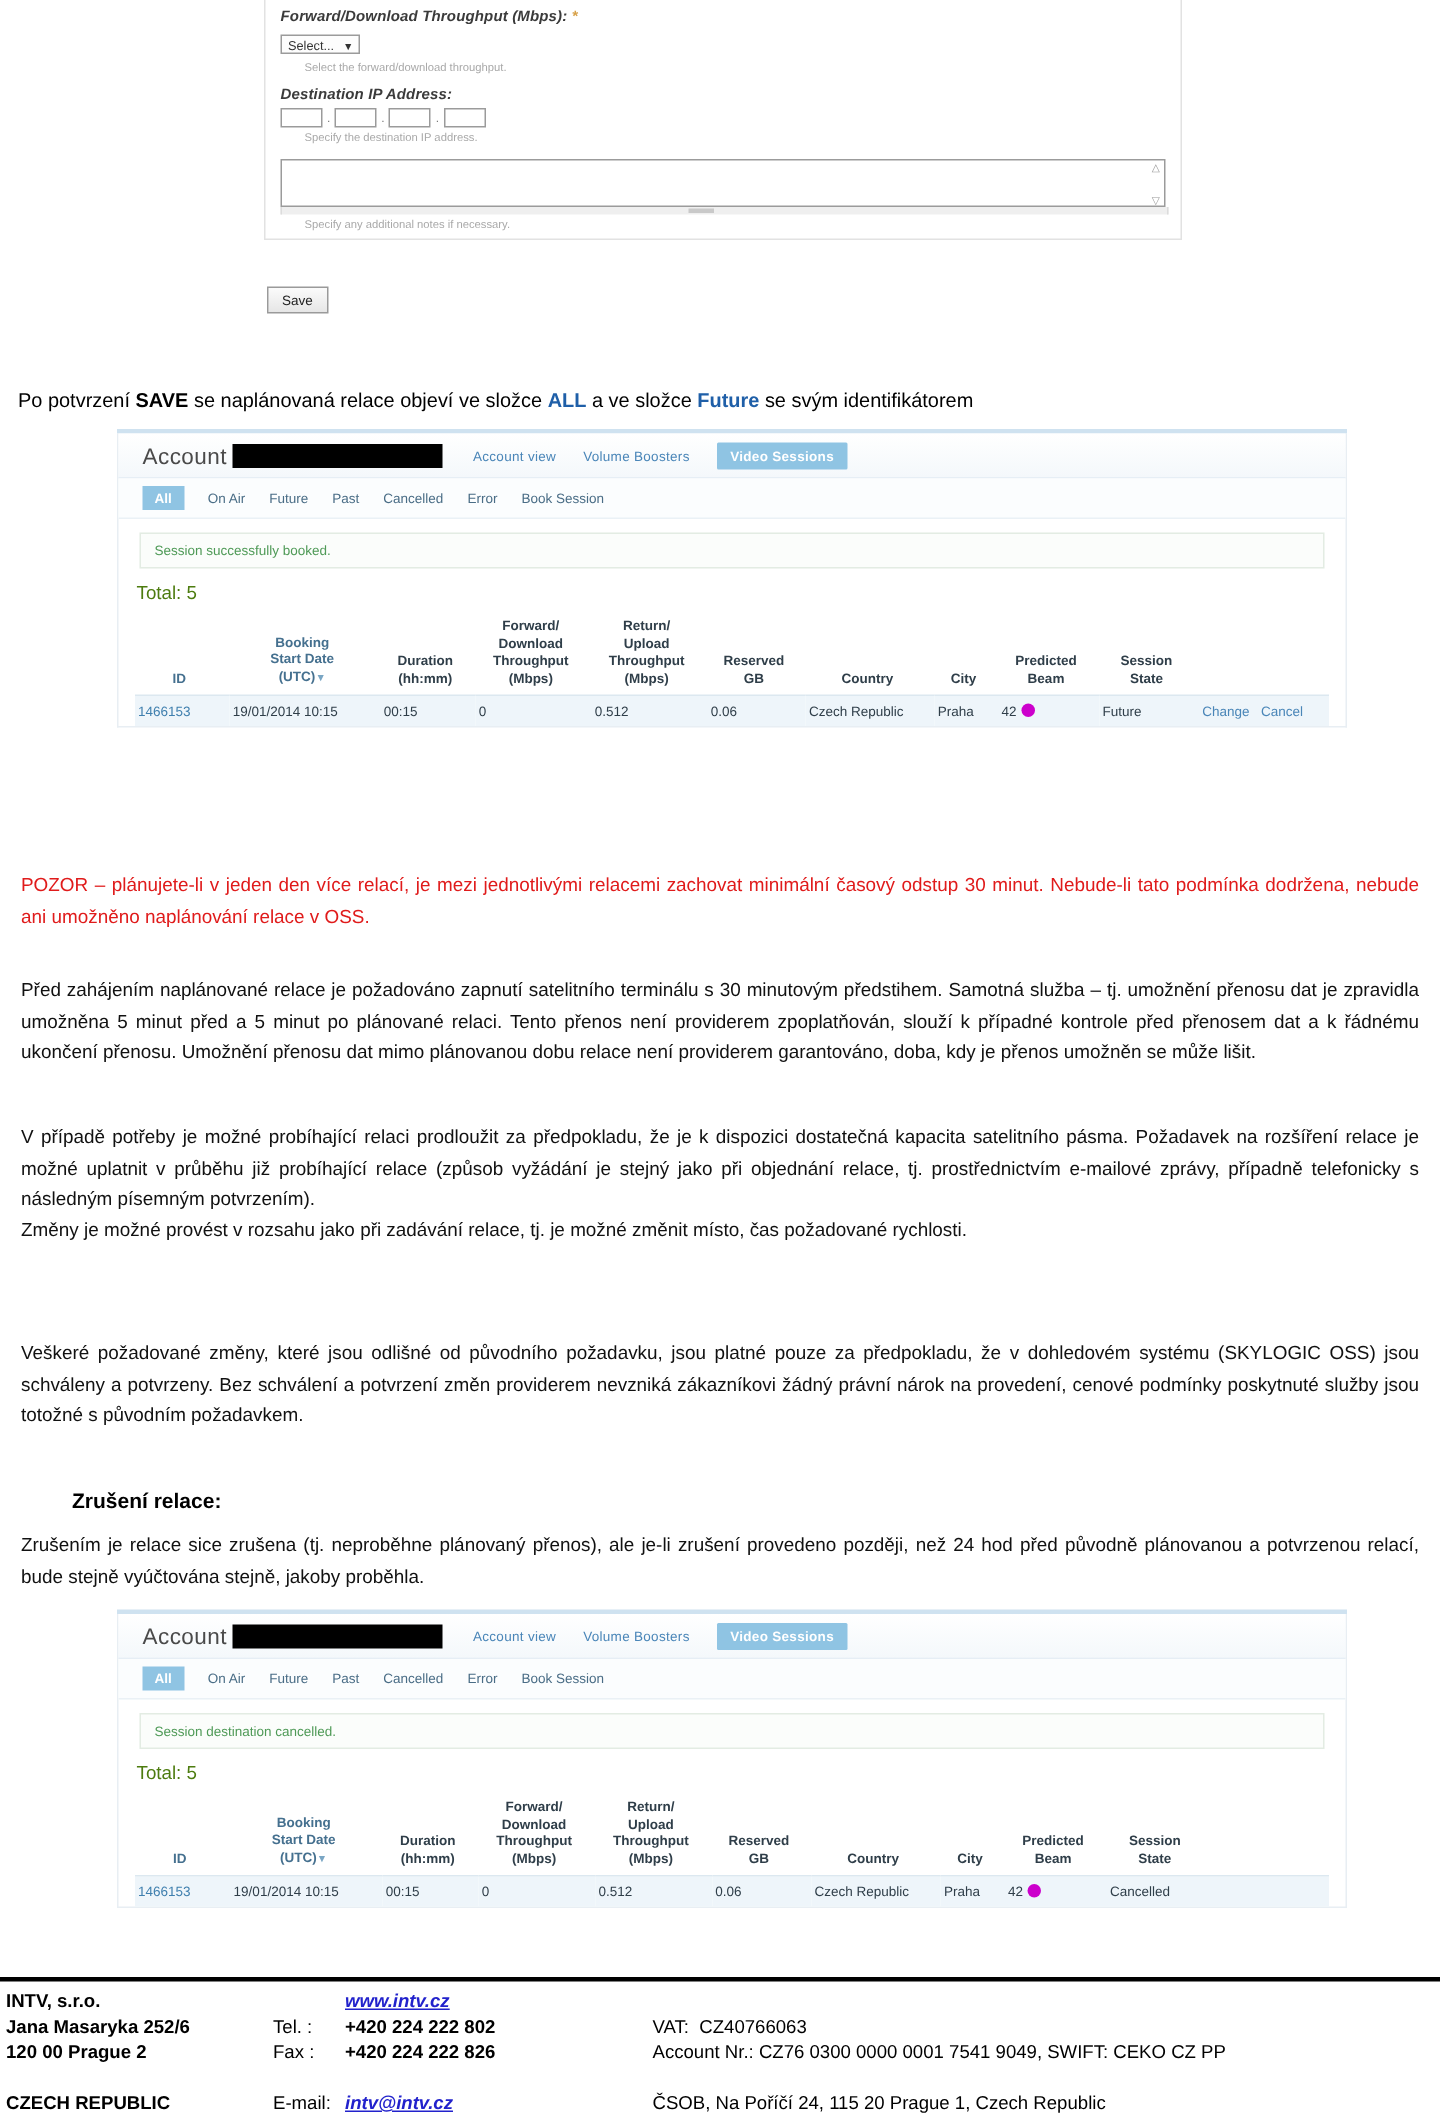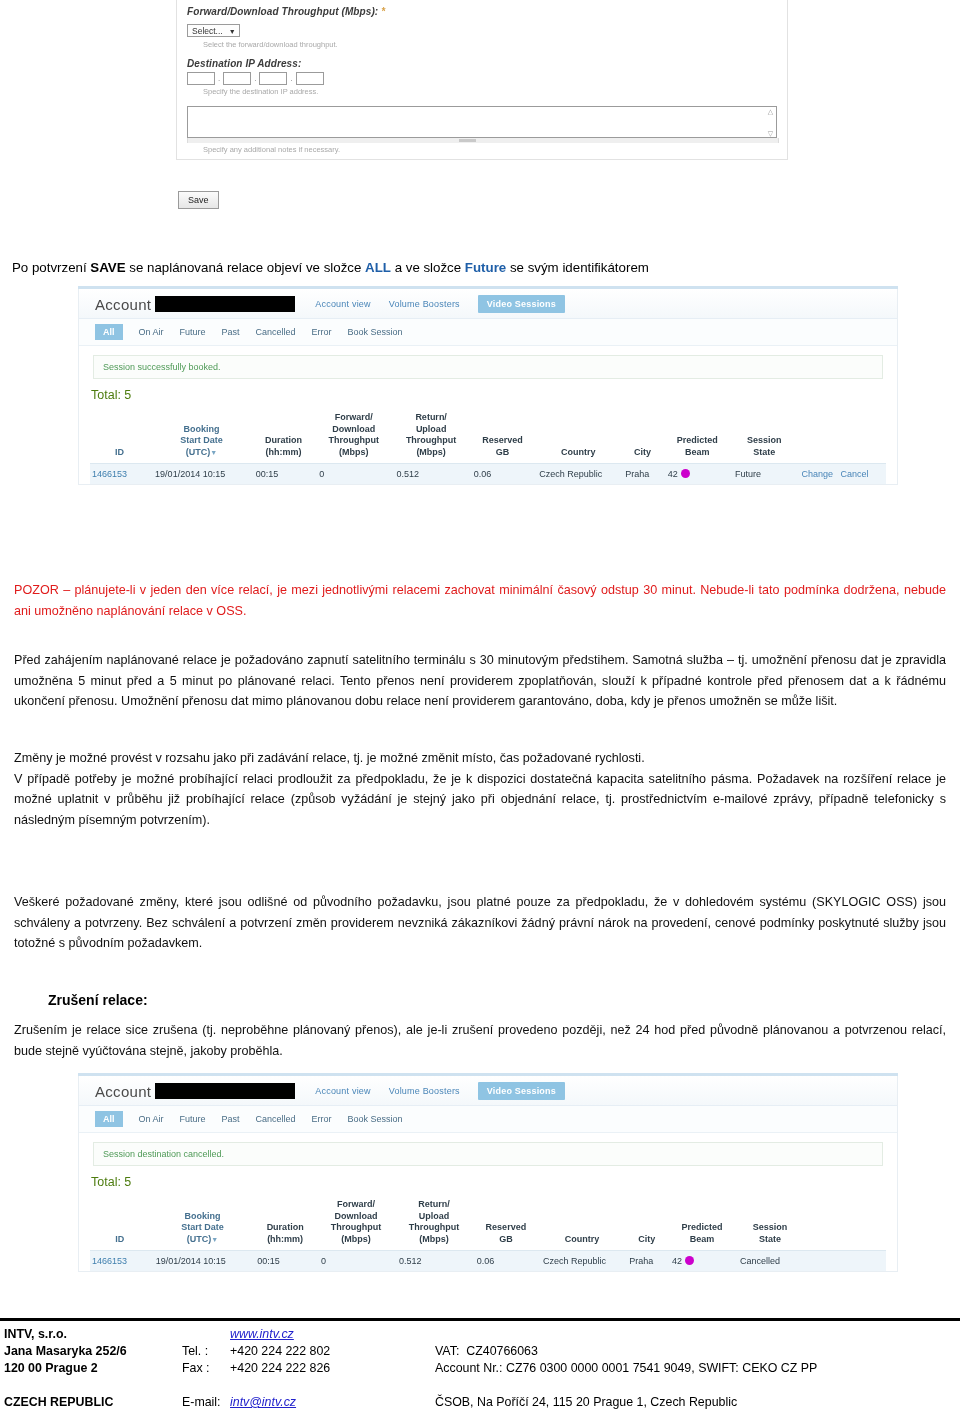--- a/index.html
+++ b/index.html
@@ -157,21 +157,21 @@
   .footer{
     position:absolute; left:4px; top:1326px; width:952px;
     font-size:12.4px; line-height:17px; color:#000;
   }
   .footer table{border-collapse:collapse;}
   .footer td{padding:0 0 0 0; vertical-align:top; white-space:nowrap;}
   .fb{font-weight:bold;}
   .flink{color:#2222cc; text-decoration:underline; font-style:italic;}
   .c1{width:178px;}
   .c2{width:48px;}
-  .c3{width:205px;}
+  .c3{width:205px;font-weight:bold;}
 </style>
 </head>
 <body>
 
 <div class="form-shot">
 
   <div class="fld-label">
     <span>Forward/Download Throughput (Mbps):</span>
     <span class="req-star">*</span>
   </div>
@@ -285,22 +285,22 @@
       </tbody>
     </table>
   </div>
 </div>
 
 <p class="para red" id="para-pozor">POZOR – plánujete-li v jeden den více relací, je mezi jednotlivými relacemi zachovat minimální časový odstup 30 minut. Nebude-li tato podmínka dodržena, nebude ani umožněno naplánování relace v OSS.</p>
 
 <p class="para" id="para-pred">Před zahájením naplánované relace je požadováno zapnutí satelitního terminálu s 30 minutovým předstihem. Samotná služba – tj. umožnění přenosu dat je zpravidla umožněna 5 minut před a 5 minut po plánované relaci. Tento přenos není providerem zpoplatňován, slouží k případné kontrole před přenosem dat a k řádnému ukončení přenosu. Umožnění přenosu dat mimo plánovanou dobu relace není providerem garantováno, doba, kdy je přenos umožněn se může lišit.</p>
 
 <div id="para-relaci">
+  <p class="para">V případě potřeby je možné probíhající relaci prodloužit za předpokladu, že je k dispozici dostatečná kapacita satelitního pásma. Požadavek na rozšíření relace je možné uplatnit v průběhu již probíhající relace (způsob vyžádání je stejný jako při objednání relace, tj. prostřednictvím e-mailové zprávy, případně telefonicky s následným písemným potvrzením).</p>
   <p class="para">Změny je možné provést v rozsahu jako při zadávání relace, tj. je možné změnit místo, čas požadované rychlosti.</p>
-  <p class="para">V případě potřeby je možné probíhající relaci prodloužit za předpokladu, že je k dispozici dostatečná kapacita satelitního pásma. Požadavek na rozšíření relace je možné uplatnit v průběhu již probíhající relace (způsob vyžádání je stejný jako při objednání relace, tj. prostřednictvím e-mailové zprávy, případně telefonicky s následným písemným potvrzením).</p>
 </div>
 
 <p class="para" id="para-veskere">Veškeré požadované změny, které jsou odlišné od původního požadavku, jsou platné pouze za předpokladu, že v dohledovém systému (SKYLOGIC OSS) jsou schváleny a potvrzeny. Bez schválení a potvrzení změn providerem nevzniká zákazníkovi žádný právní nárok na provedení, cenové podmínky poskytnuté služby jsou totožné s původním požadavkem.</p>
 
 <div id="head-zruseni">Zrušení relace:</div>
 
 <p class="para" id="para-zruseni">Zrušením je relace sice zrušena (tj. neproběhne plánovaný přenos), ale je-li zrušení provedeno později, než 24 hod před původně plánovanou a potvrzenou relací, bude stejně vyúčtována stejně, jakoby proběhla.</p>
 
 <div class="app-shot" style="left:78px; top:1073px; width:820px; height:240px;">
   <div class="shot-topline"></div>

